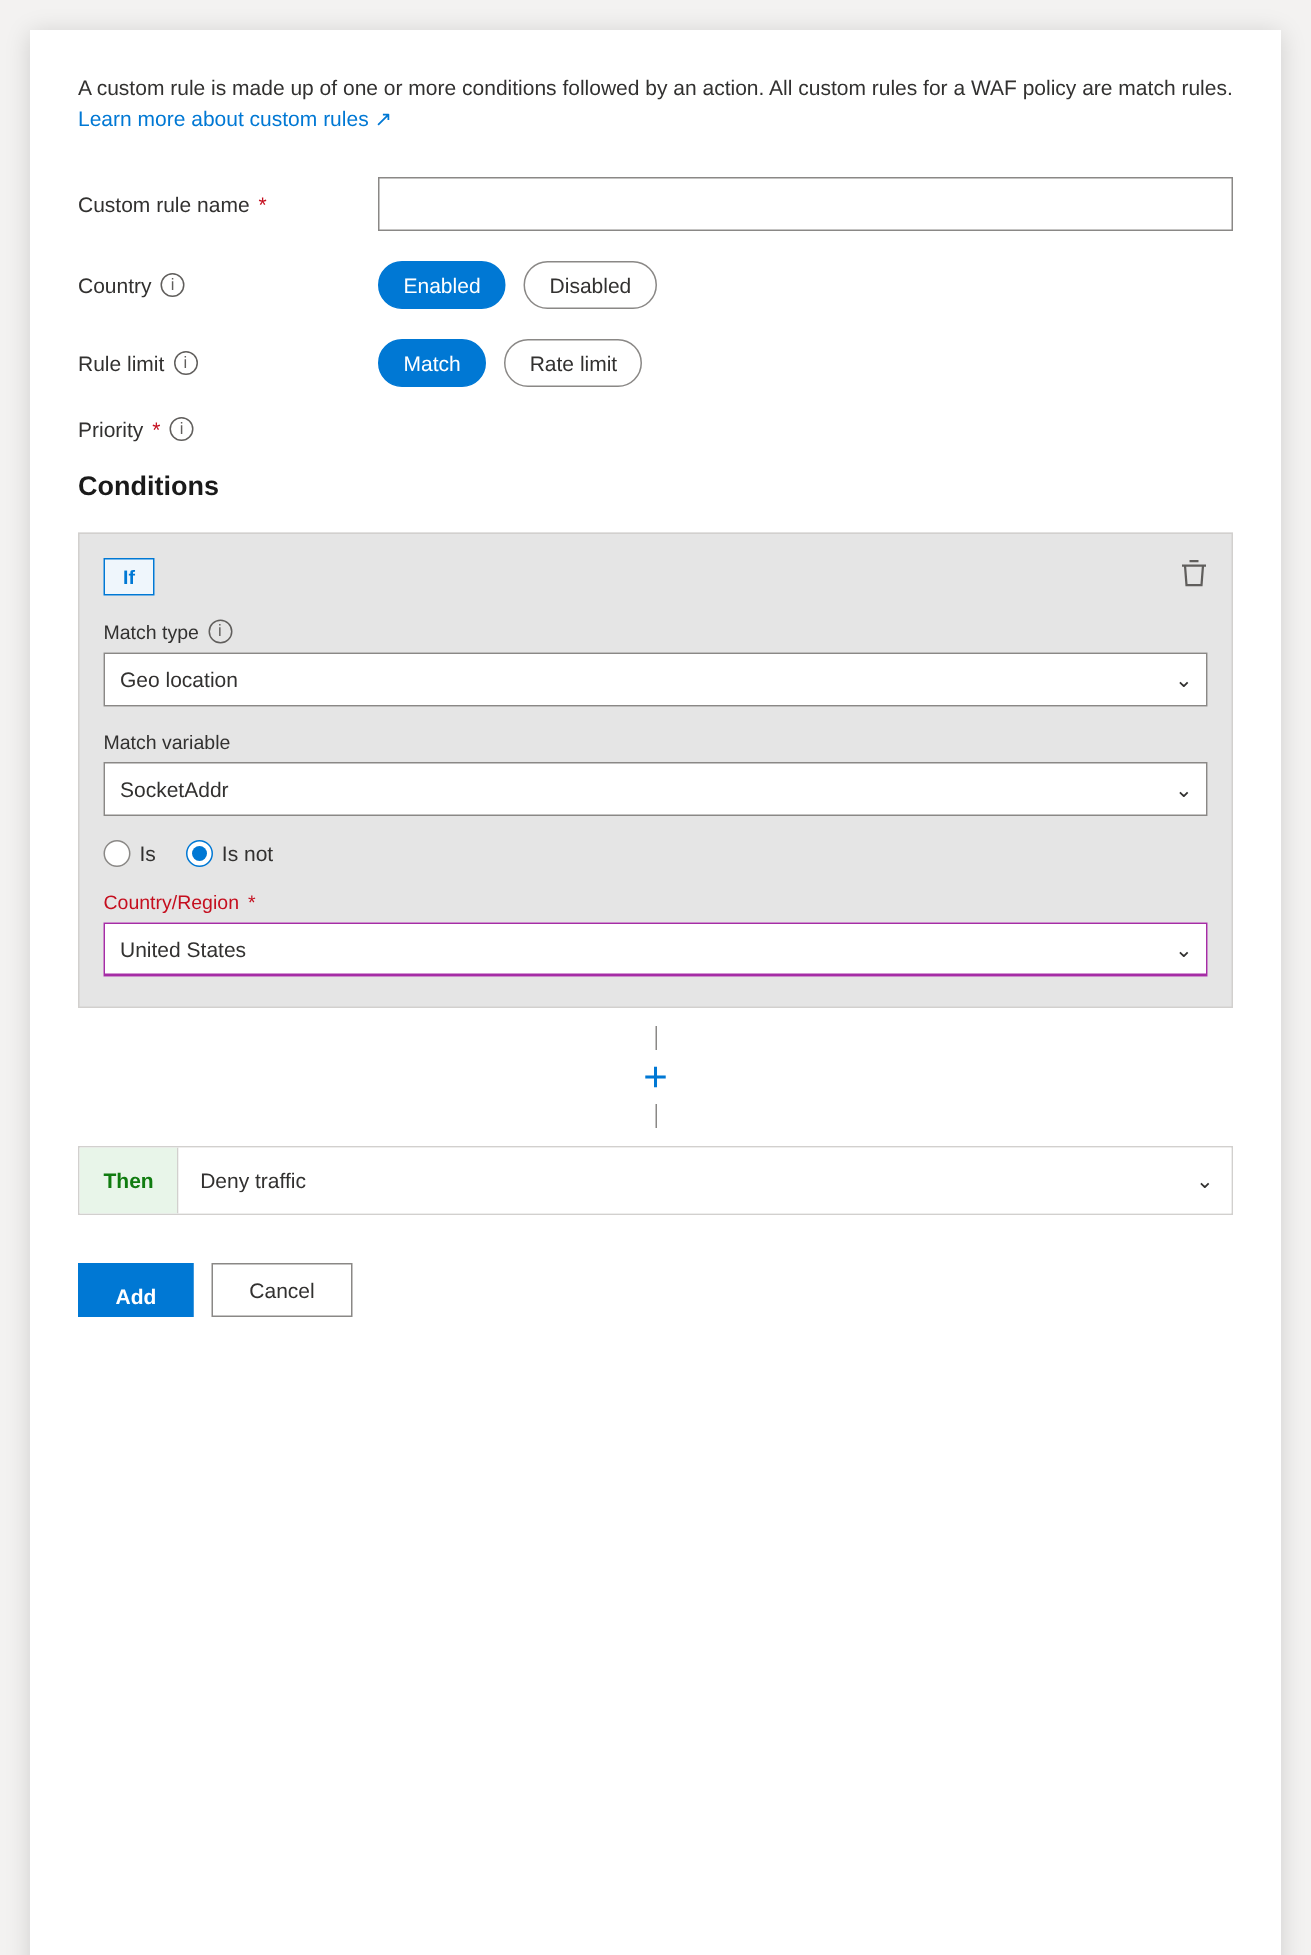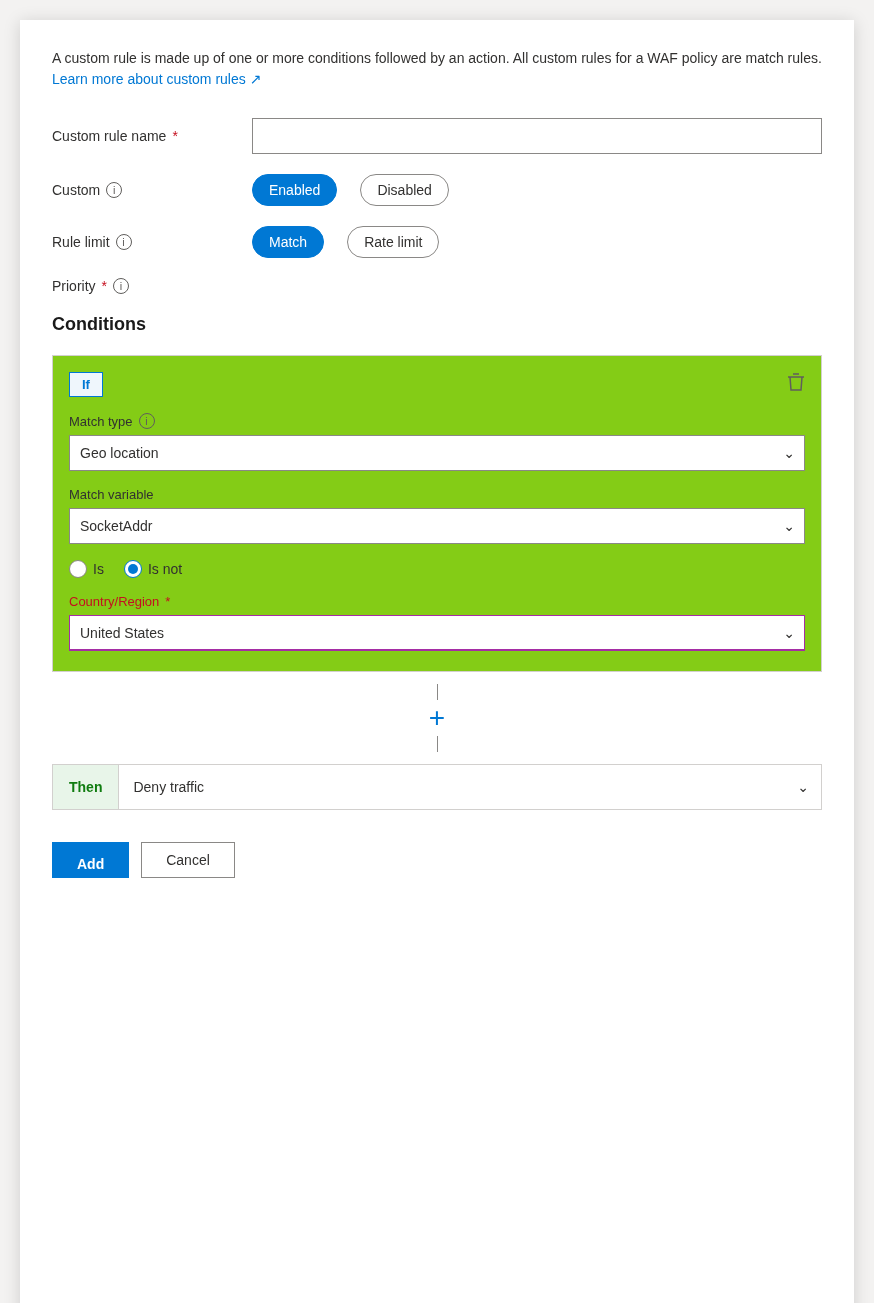--- a/index.html
+++ b/index.html
@@ -88,21 +88,21 @@
       height: 36px;
       border: 1px solid #8a8886;
       padding: 0 10px;
       font-size: 14px;
       outline: none;
     }
     
     .toggle-group {
       display: flex;
       align-items: center;
-      gap: 15px;
+      gap: 4px;
     }
     .toggle-btn {
       height: 32px;
       padding: 0 16px;
       border: 1px solid #8a8886;
       background: #fff;
       font-size: 14px;
       cursor: pointer;
       border-radius: 20px;
       margin-right: 8px;
@@ -142,21 +142,21 @@
       font-weight: 700;
       color: #1a1a1a;
       margin-bottom: 20px;
       margin-top: 8px;
     }
     
     .condition-card {
       border: 1px solid #d2d0ce;
       padding: 16px;
       margin-bottom: 0;
-      background: #84cc16;
+      background: #e5e5e5;
     }
     .condition-header {
       display: flex;
       justify-content: space-between;
       align-items: center;
       margin-bottom: 16px;
     }
     .if-badge {
       background: #eff6fc;
       color: #0078d4;
@@ -361,21 +361,21 @@
       <span>Custom rule name</span>
       <span class="required-star">*</span>
     </div>
     <div class="form-control">
       <input type="text" class="text-input" style="">
     </div>
   </div>
 
   <div class="form-row">
     <div class="form-label">
-      <span>Custom</span>
+      <span>Country</span>
       <span class="info-icon">i</span>
     </div>
     <div class="form-control toggle-group">
       <button class="toggle-btn active">Enabled</button>
       <button class="toggle-btn">Disabled</button>
     </div>
   </div>
 
   <div class="form-row">
     <div class="form-label">

